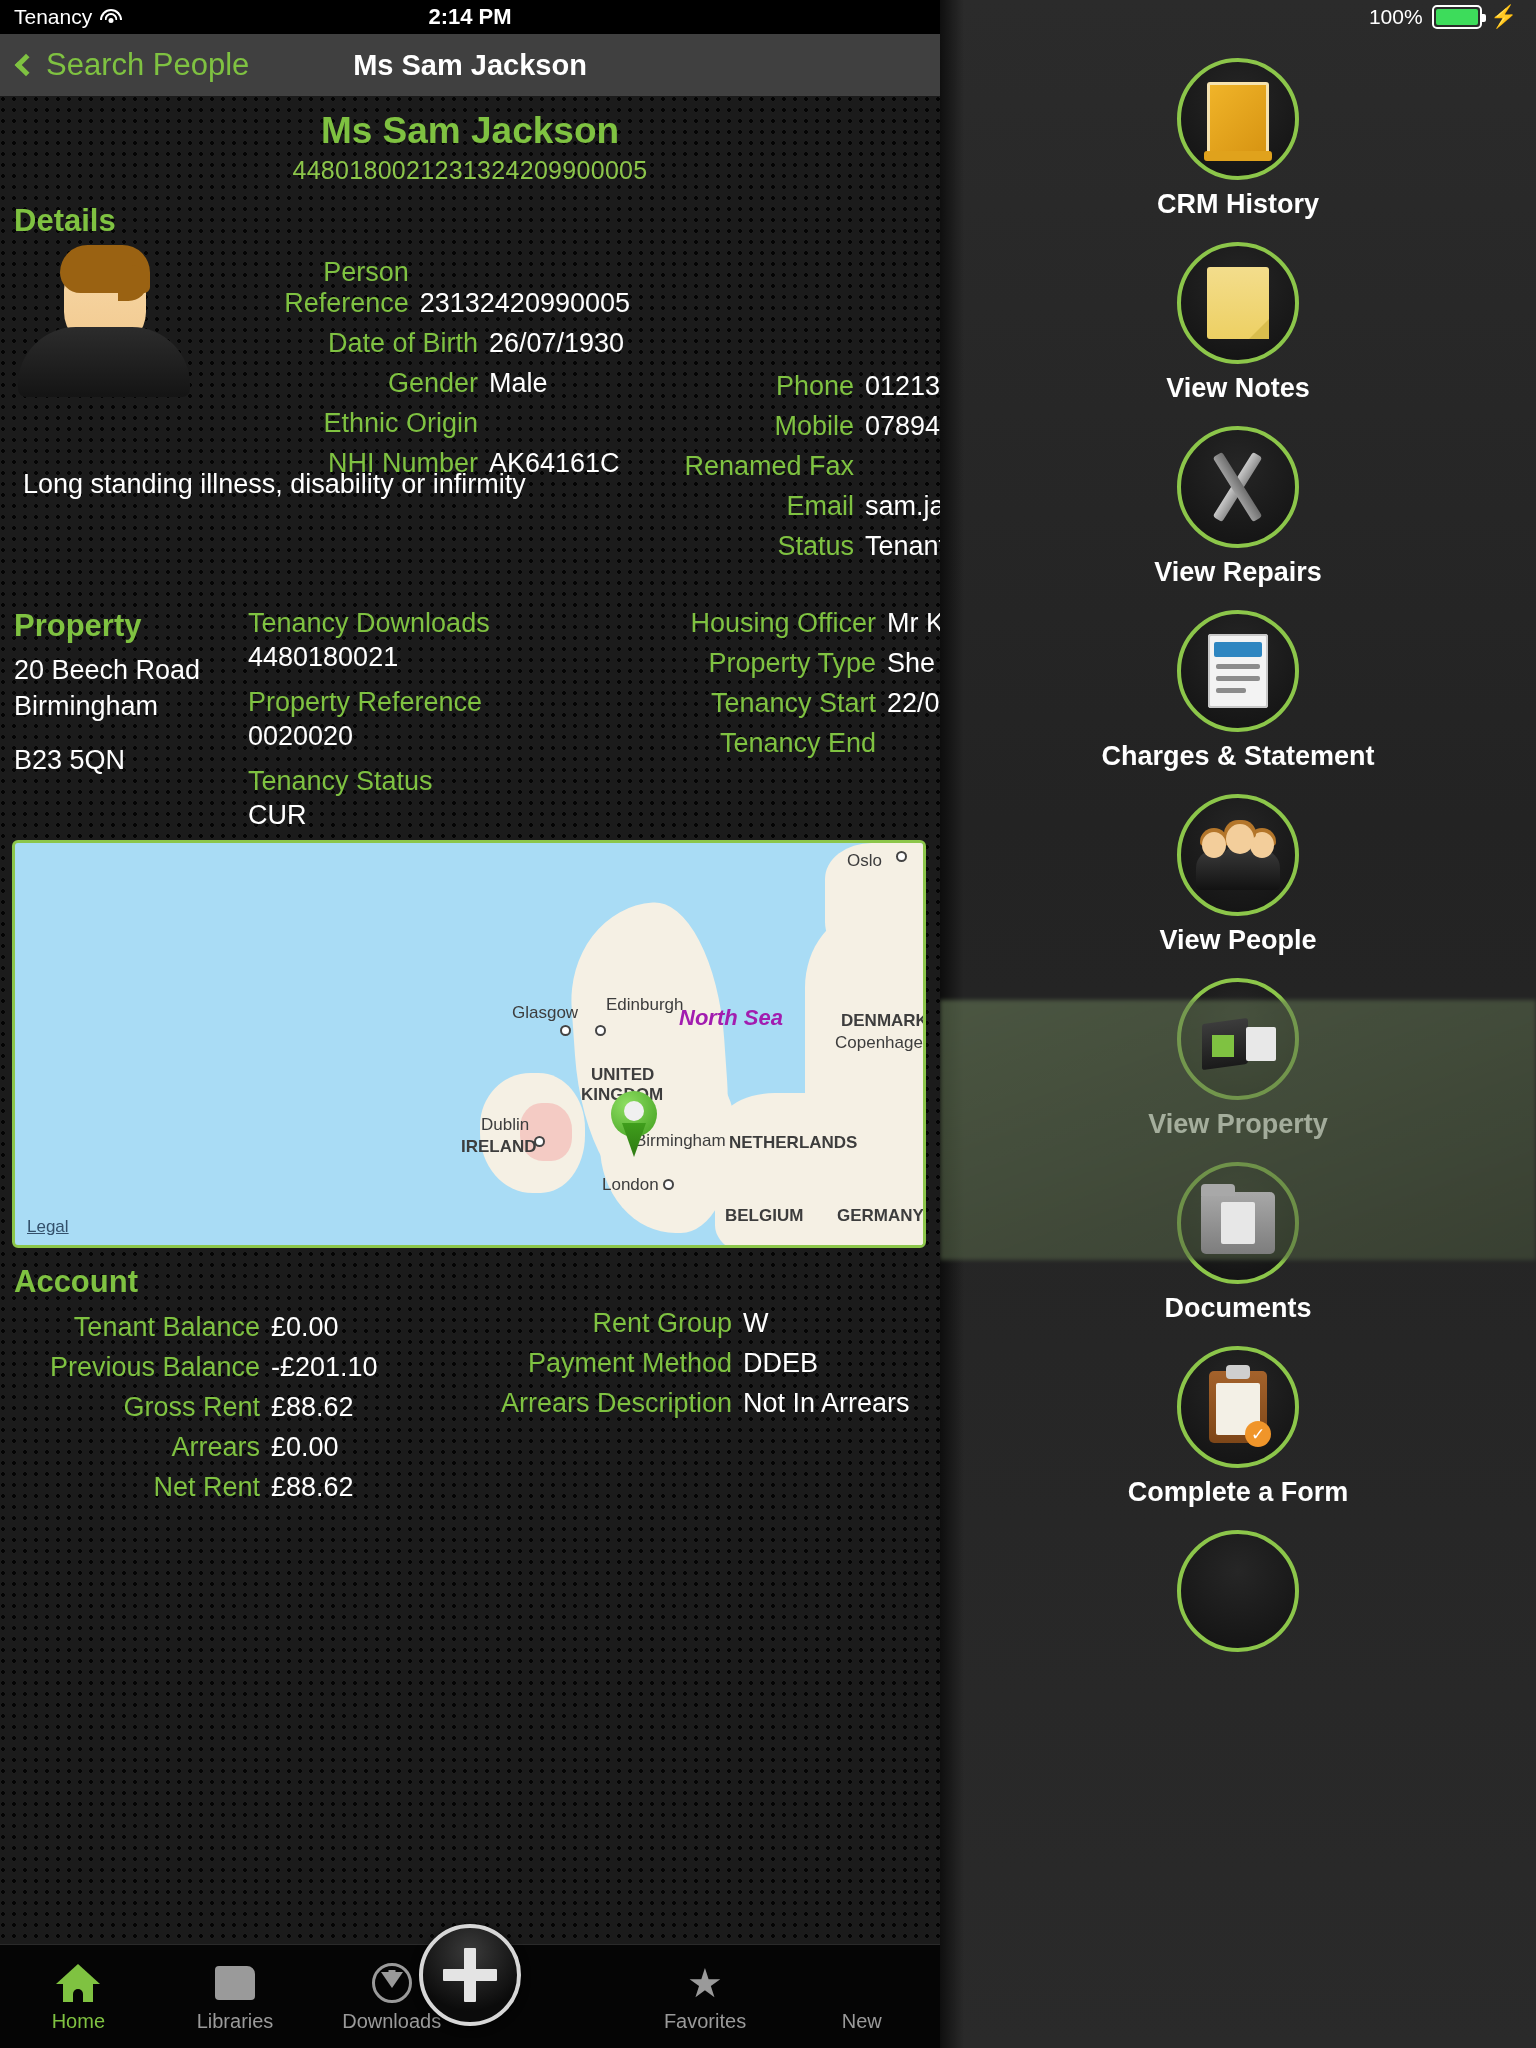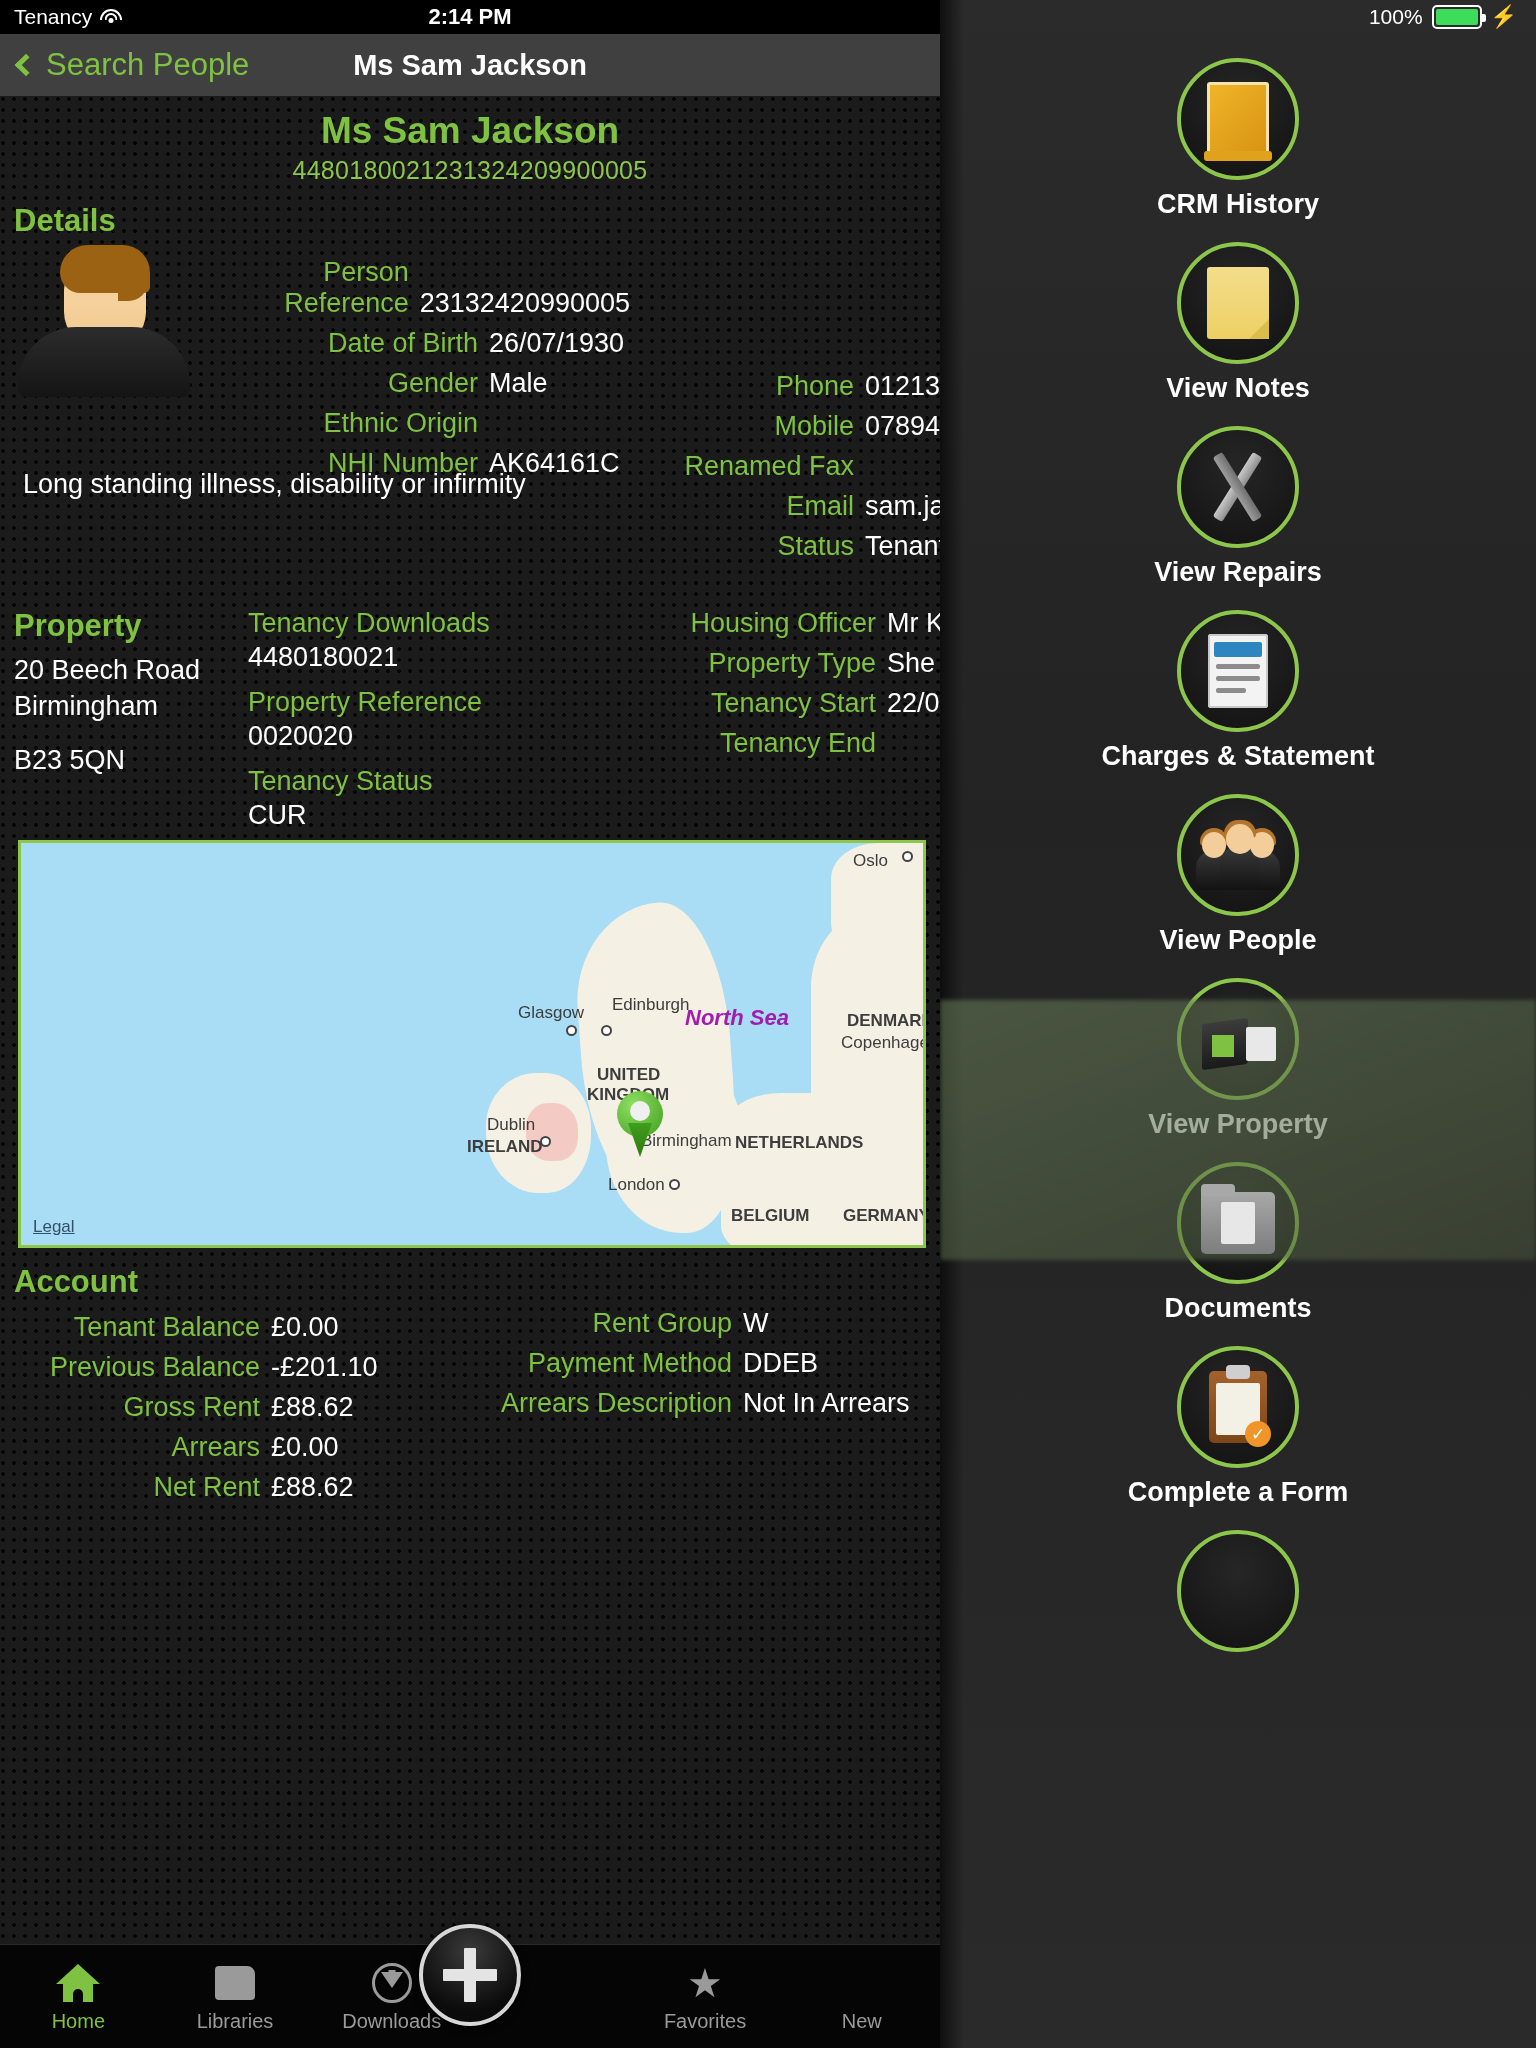--- a/index.html
+++ b/index.html
@@ -95,22 +95,22 @@
   .prop-head { position: absolute; left: 14px; top: 0; }
   .prop-addr { position: absolute; left: 14px; top: 44px; color: #fff; font-size: 27px; line-height: 36px; }
   .prop-addr .gap { display:block; height: 18px; }
   .prop-mid { position: absolute; left: 248px; top: 0; width: 420px; }
   .prop-mid .lbl { color: #7fc241; font-size: 27px; }
   .prop-mid .val { color: #fff; font-size: 27px; margin: 3px 0 14px 0; }
   .prop-right { position: absolute; left: 600px; top: 0; width: 396px; }
   .prop-right .kv-label { width: 276px; }
 
   
-  .map-box { position: relative; margin: 8px 14px 0 18px; height: 408px;
-             border: 3px solid #8cc64a; border-radius: 0; overflow: hidden;
+  .map-box { position: relative; margin: 8px 14px 0 12px; height: 408px;
+             border: 3px solid #8cc64a; border-radius: 6px; overflow: hidden;
              background: #a9dcf5; padding-left: 47px; }
   .map-land { position: absolute; background: #f5f0e4; }
   .m-gb  { left: 560px; top: 60px; width: 150px; height: 300px;
            border-radius: 60% 42% 36% 50% / 34% 48% 40% 52%; transform: rotate(-4deg);}
   .m-gb2 { left: 585px; top: 215px; width: 135px; height: 175px;
            border-radius: 44% 46% 40% 56% / 38% 40% 58% 50%; }
   .m-ie  { left: 465px; top: 230px; width: 105px; height: 120px;
            border-radius: 48% 44% 42% 50% / 44% 46% 48% 50%; }
   .m-eu  { left: 790px; top: 70px; width: 200px; height: 340px;
            border-radius: 30% 18% 20% 26% / 22% 24% 30% 20%; }

